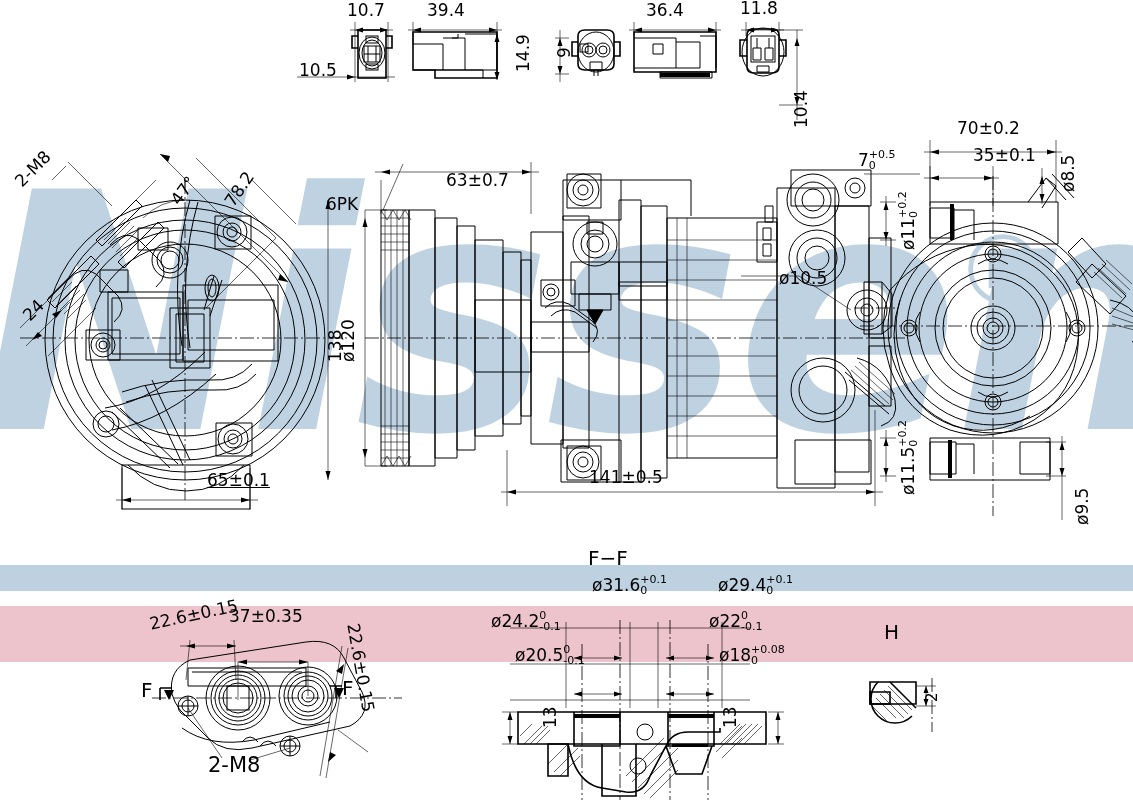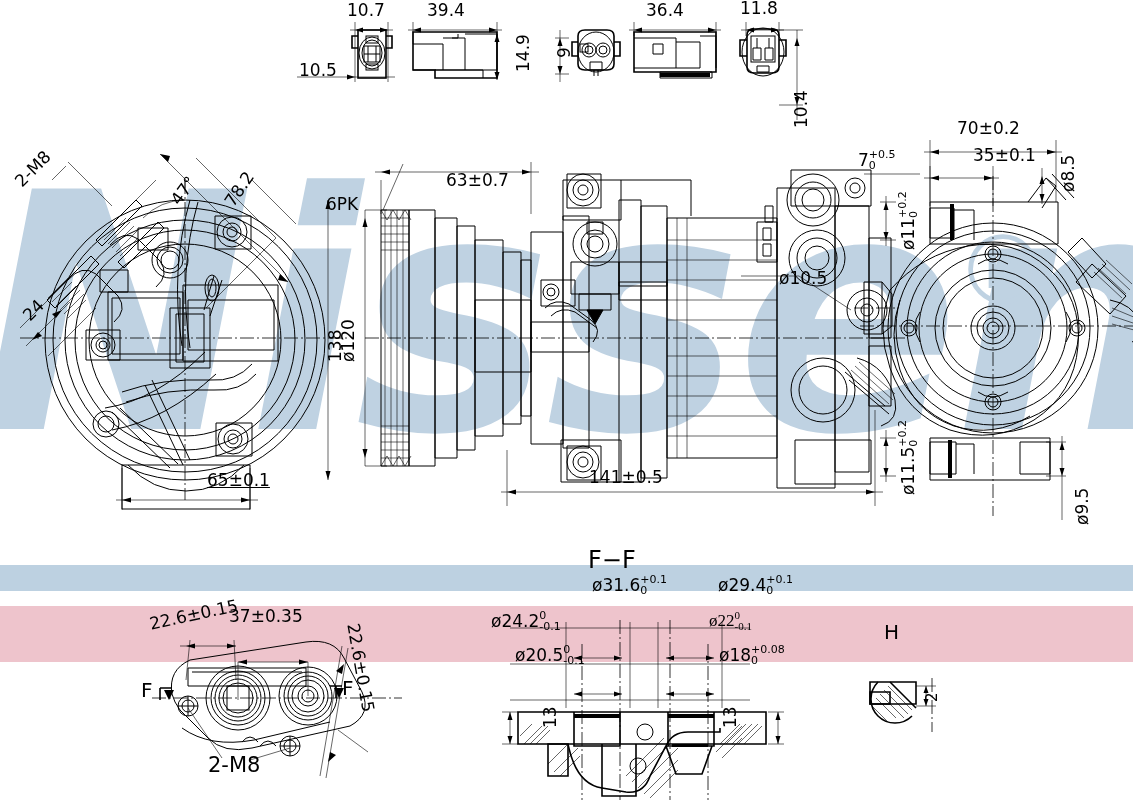--- a/index.html
+++ b/index.html
@@ -687,25 +687,25 @@
   <div class="dim rot90" style="left:898px;top:495px;"><span>ø11.5</span><span class="tol"><b>+0.2</b><b>0</b></span></div>
   <div class="dim rot90" style="left:1074px;top:525px;">ø9.5</div>
 
   <div class="dim" style="left:148px;top:616px;transform:rotate(-12deg);transform-origin:0 0;">22.6±0.15</div>
   <div class="dim" style="left:229px;top:608px;">37±0.35</div>
   <div class="dim" style="left:361px;top:622px;transform:rotate(80deg);transform-origin:0 0;">22.6±0.15</div>
   <div class="dim" style="left:208px;top:755px;font-size:21px;">2-M8</div>
   <div class="dim" style="left:141px;top:680px;font-size:20px;">F</div>
   <div class="dim" style="left:342px;top:678px;font-size:20px;">F</div>
 
-  <div class="dim" style="left:588px;top:548px;font-size:24px;">F−F</div>
+  <div class="dim" style="left:588px;top:548px;font-size:20px;">F−F</div>
   <div class="dim" style="left:567px;top:575px;margin-left:25px;"><span>ø31.6</span><span class="tol"><b>+0.1</b><b>0</b></span></div>
   <div class="dim" style="left:718px;top:575px;"><span>ø29.4</span><span class="tol"><b>+0.1</b><b>0</b></span></div>
   <div class="dim" style="left:491px;top:611px;"><span>ø24.2</span><span class="tol"><b>0</b><b>-0.1</b></span></div>
-  <div class="dim" style="left:709px;top:611px;font-family:Liberation Serif, serif;"><span>ø22</span><span class="tol"><b>0</b><b>-0.1</b></span></div>
+  <div class="dim" style="left:709px;top:611px;"><span>ø22</span><span class="tol"><b>0</b><b>-0.1</b></span></div>
   <div class="dim" style="left:487px;top:645px;margin-left:28px;"><span>ø20.5</span><span class="tol"><b>0</b><b>-0.1</b></span></div>
   <div class="dim" style="left:707px;top:645px;margin-left:12px;"><span>ø18</span><span class="tol"><b>+0.08</b><b>0</b></span></div>
   <div class="dim rot90" style="left:542px;top:728px;">13</div>
   <div class="dim rot90" style="left:722px;top:728px;">13</div>
 
   <div class="dim" style="left:884px;top:622px;font-size:20px;">H</div>
   <div class="dim rot90" style="left:925px;top:702px;font-size:15px;">2</div>
 
 </div>
 

